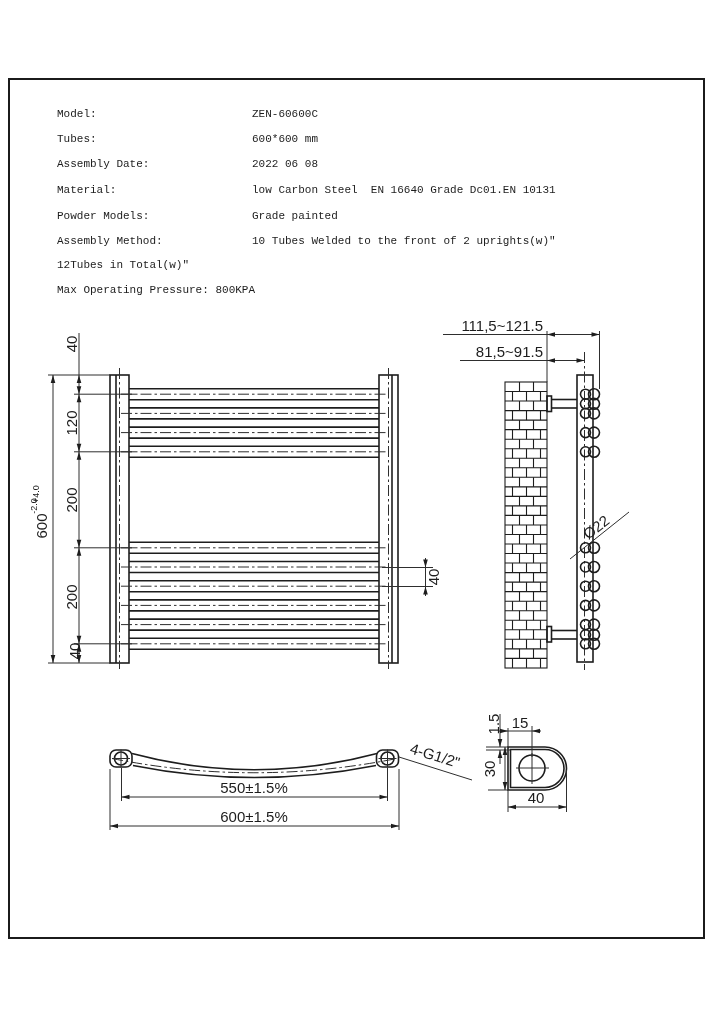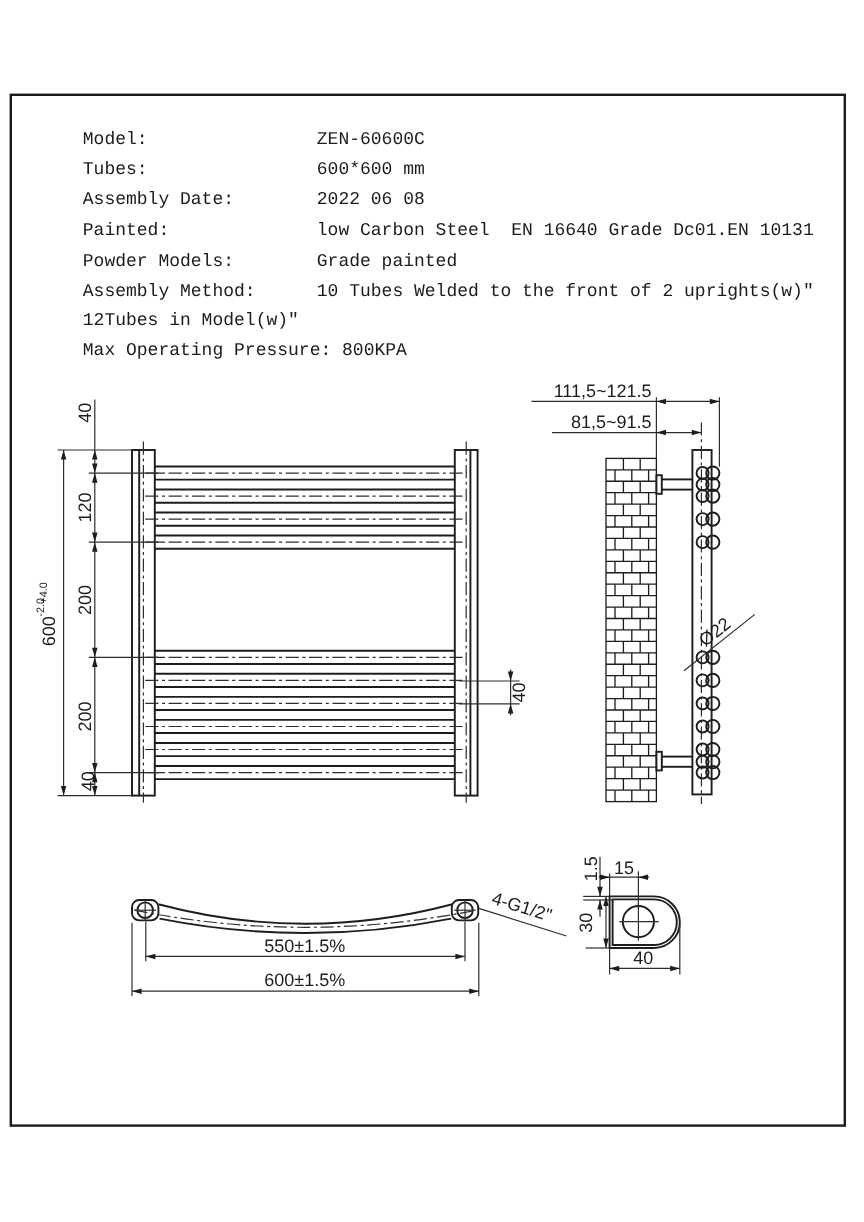--- a/index.html
+++ b/index.html
@@ -1,21 +1,21 @@
 <!DOCTYPE html>
 <html><head>
 <meta charset="utf-8">
 <style>
   html,body{margin:0;padding:0;background:#ffffff;}
   .page{position:relative;width:720px;height:1018px;background:#ffffff;overflow:hidden;
         font-family:"Liberation Sans",sans-serif;color:#1d1d1d;}
   .frame{position:absolute;left:8px;top:78px;width:693px;height:857px;border:2.5px solid #1b1b1b;}
   .hdr{position:absolute;left:53px;top:0;width:640px;}
-  .spec-row{position:absolute;left:16px;white-space:pre;font-family:"Liberation Mono",monospace;
-            font-size:15px;color:#1c1c1c;}
+  .spec-row{position:absolute;left:4px;white-space:pre;font-family:"Liberation Mono",monospace;
+            font-size:11px;color:#1c1c1c;}
   .spec-label{display:inline-block;width:195px;white-space:pre;}
   .spec-value{white-space:pre;}
   svg text{font-family:"Liberation Sans",sans-serif;fill:#1d1d1d;}
   .dim-t{font-size:15px;}
   .tol-t{font-size:9px;}
   .o{stroke:#1d1d1d;stroke-width:1.6;fill:none;}
   .d{stroke:#2e2e2e;stroke-width:1;fill:none;}
   .cl{stroke:#2e2e2e;stroke-width:1;fill:none;stroke-dasharray:11 3 2.5 3;}
   .bk{stroke:#1d1d1d;stroke-width:1.1;fill:none;}
   .ah{fill:#1d1d1d;stroke:none;}
@@ -23,24 +23,24 @@
 </head>
 <body>
 
 <div class="page">
   <div class="frame"></div>
 
   <div class="hdr">
     <div class="spec-row" style="top:108px"><span class="spec-label">Model:</span><span class="spec-value">ZEN-60600C</span></div>
     <div class="spec-row" style="top:133px"><span class="spec-label">Tubes:</span><span class="spec-value">600*600 mm</span></div>
     <div class="spec-row" style="top:158px"><span class="spec-label">Assembly Date:</span><span class="spec-value">2022 06 08</span></div>
-    <div class="spec-row" style="top:184px"><span class="spec-label">Painted:</span><span class="spec-value">low Carbon Steel  EN 16640 Grade Dc01.EN 10131</span></div>
+    <div class="spec-row" style="top:184px"><span class="spec-label">Material:</span><span class="spec-value">low Carbon Steel  EN 16640 Grade Dc01.EN 10131</span></div>
     <div class="spec-row" style="top:210px"><span class="spec-label">Powder Models:</span><span class="spec-value">Grade painted</span></div>
     <div class="spec-row" style="top:235px"><span class="spec-label">Assembly Method:</span><span class="spec-value">10 Tubes Welded to the front of 2 uprights(w)″</span></div>
-    <div class="spec-row" style="top:259px"><span class="spec-value">12Tubes in Model(w)″</span></div>
+    <div class="spec-row" style="top:259px"><span class="spec-value">12Tubes in Total(w)″</span></div>
     <div class="spec-row" style="top:284px"><span class="spec-value">Max Operating Pressure: 800KPA</span></div>
   </div>
 
   <svg id="dwg" style="position:absolute;left:0;top:300px" width="720" height="640" viewBox="0 300 720 640" xmlns="http://www.w3.org/2000/svg">
 
     <g id="front-view">
       <rect class="o" x="110" y="375" width="19" height="288"></rect>
       <line class="o" x1="116" y1="375" x2="116" y2="663"></line>
       <line class="cl" x1="119.5" y1="368" x2="119.5" y2="669"></line>
       <rect class="o" x="379" y="375" width="19" height="288"></rect>

